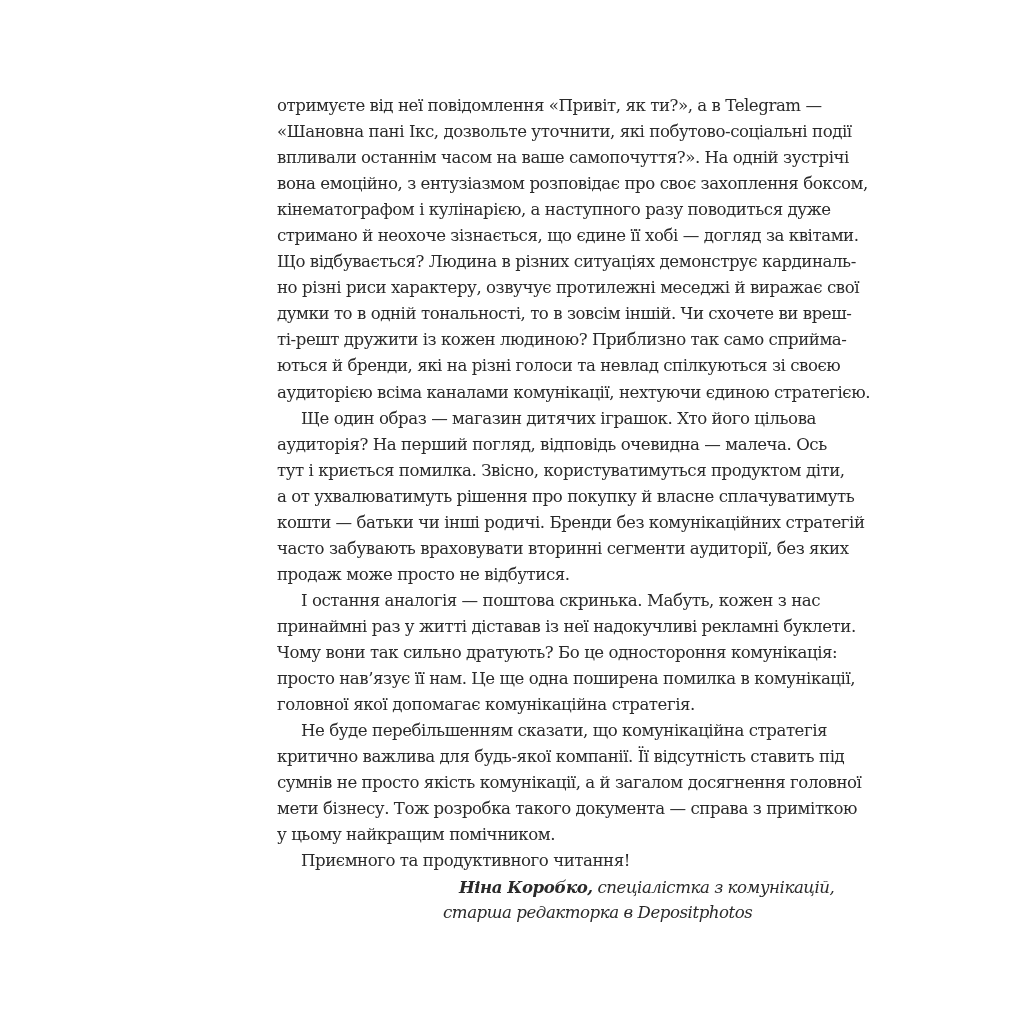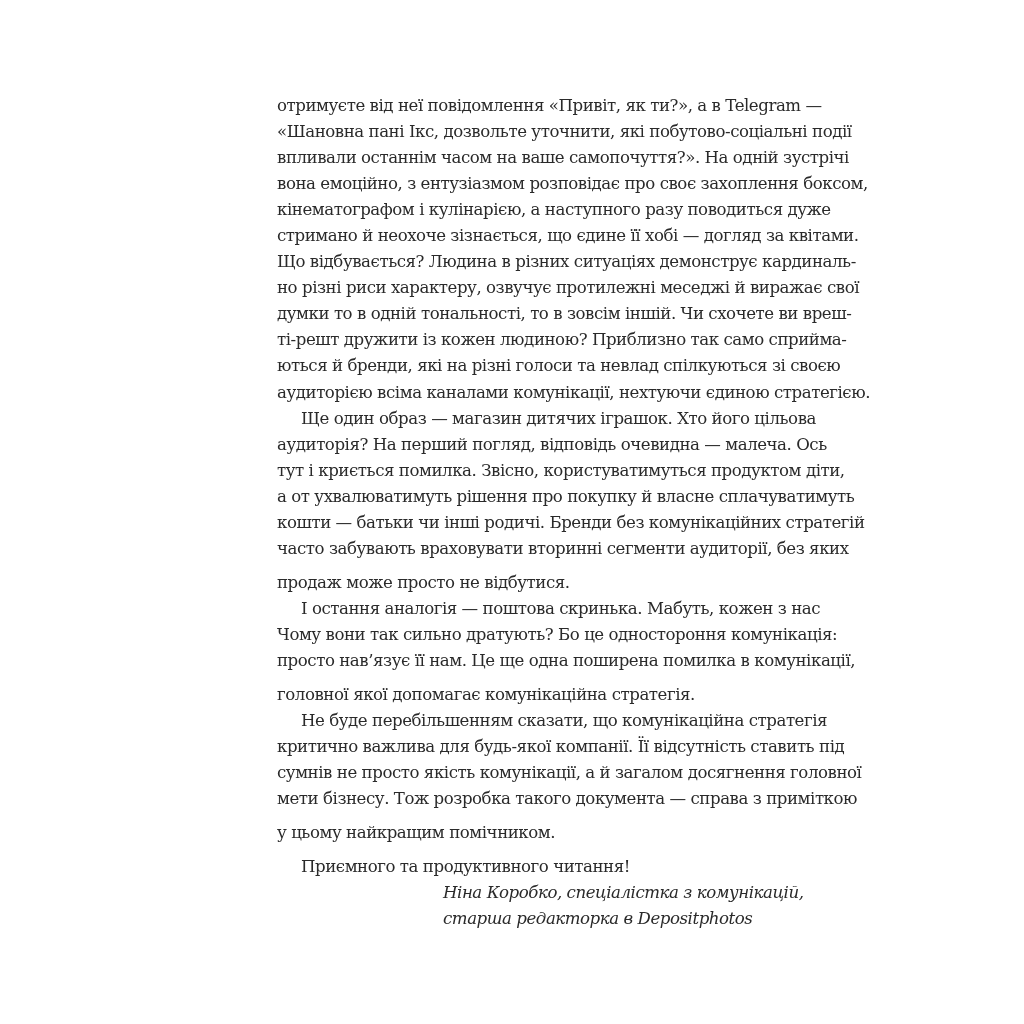--- a/index.html
+++ b/index.html
@@ -7,24 +7,24 @@
     .page {
       position: absolute; left: 277px; top: 93px; width: 534px;
       font-family: "DejaVu Serif", "Liberation Serif", serif;
       font-size: 16.6px; line-height: 26.05px; color: #2a2a2a;
       letter-spacing: -0.45px;
     }
     .line {
       display: block; height: 26.05px; white-space: nowrap;
       text-align: justify; text-align-last: justify;
     }
-    .line.last { text-align-last: left; margin-top: 8px; }
+    .line.last { text-align-last: left; }
     .line.indent { padding-left: 24px; }
     .sig { padding-left: 166px; font-style: italic; text-align-last: left; }
-    .sig b { font-weight: normal; }
+    .sig b { font-weight: bold; margin-left: 16px; }
   </style>
 </head>
 <body>
 
 <div class="page">
 
   <div>
     <span class="line">отримуєте від неї повідомлення «Привіт, як ти?», а в Telegram —</span>
     <span class="line">«Шановна пані Ікс, дозвольте уточнити, які побутово-соціальні події</span>
     <span class="line">впливали останнім часом на ваше самопочуття?». На одній зустрічі</span>
@@ -44,20 +44,21 @@
     <span class="line">аудиторія? На перший погляд, відповідь очевидна — малеча. Ось</span>
     <span class="line">тут і криється помилка. Звісно, користуватимуться продуктом діти,</span>
     <span class="line">а от ухвалюватимуть рішення про покупку й власне сплачуватимуть</span>
     <span class="line">кошти — батьки чи інші родичі. Бренди без комунікаційних стратегій</span>
     <span class="line">часто забувають враховувати вторинні сегменти аудиторії, без яких</span>
     <span class="line last">продаж може просто не відбутися.</span>
   </div>
 
   <div>
     <span class="line indent">І остання аналогія — поштова скринька. Мабуть, кожен з нас</span>
+    <span class="line">принаймні раз у житті діставав із неї надокучливі рекламні буклети.</span>
     <span class="line">Чому вони так сильно дратують? Бо це одностороння комунікація:</span>
     <span class="line">просто нав’язує її нам. Це ще одна поширена помилка в комунікації,</span>
     <span class="line last">головної якої допомагає комунікаційна стратегія.</span>
   </div>
 
   <div>
     <span class="line indent">Не буде перебільшенням сказати, що комунікаційна стратегія</span>
     <span class="line">критично важлива для будь-якої компанії. Її відсутність ставить під</span>
     <span class="line">сумнів не просто якість комунікації, а й загалом досягнення головної</span>
     <span class="line">мети бізнесу. Тож розробка такого документа — справа з приміткою</span>

